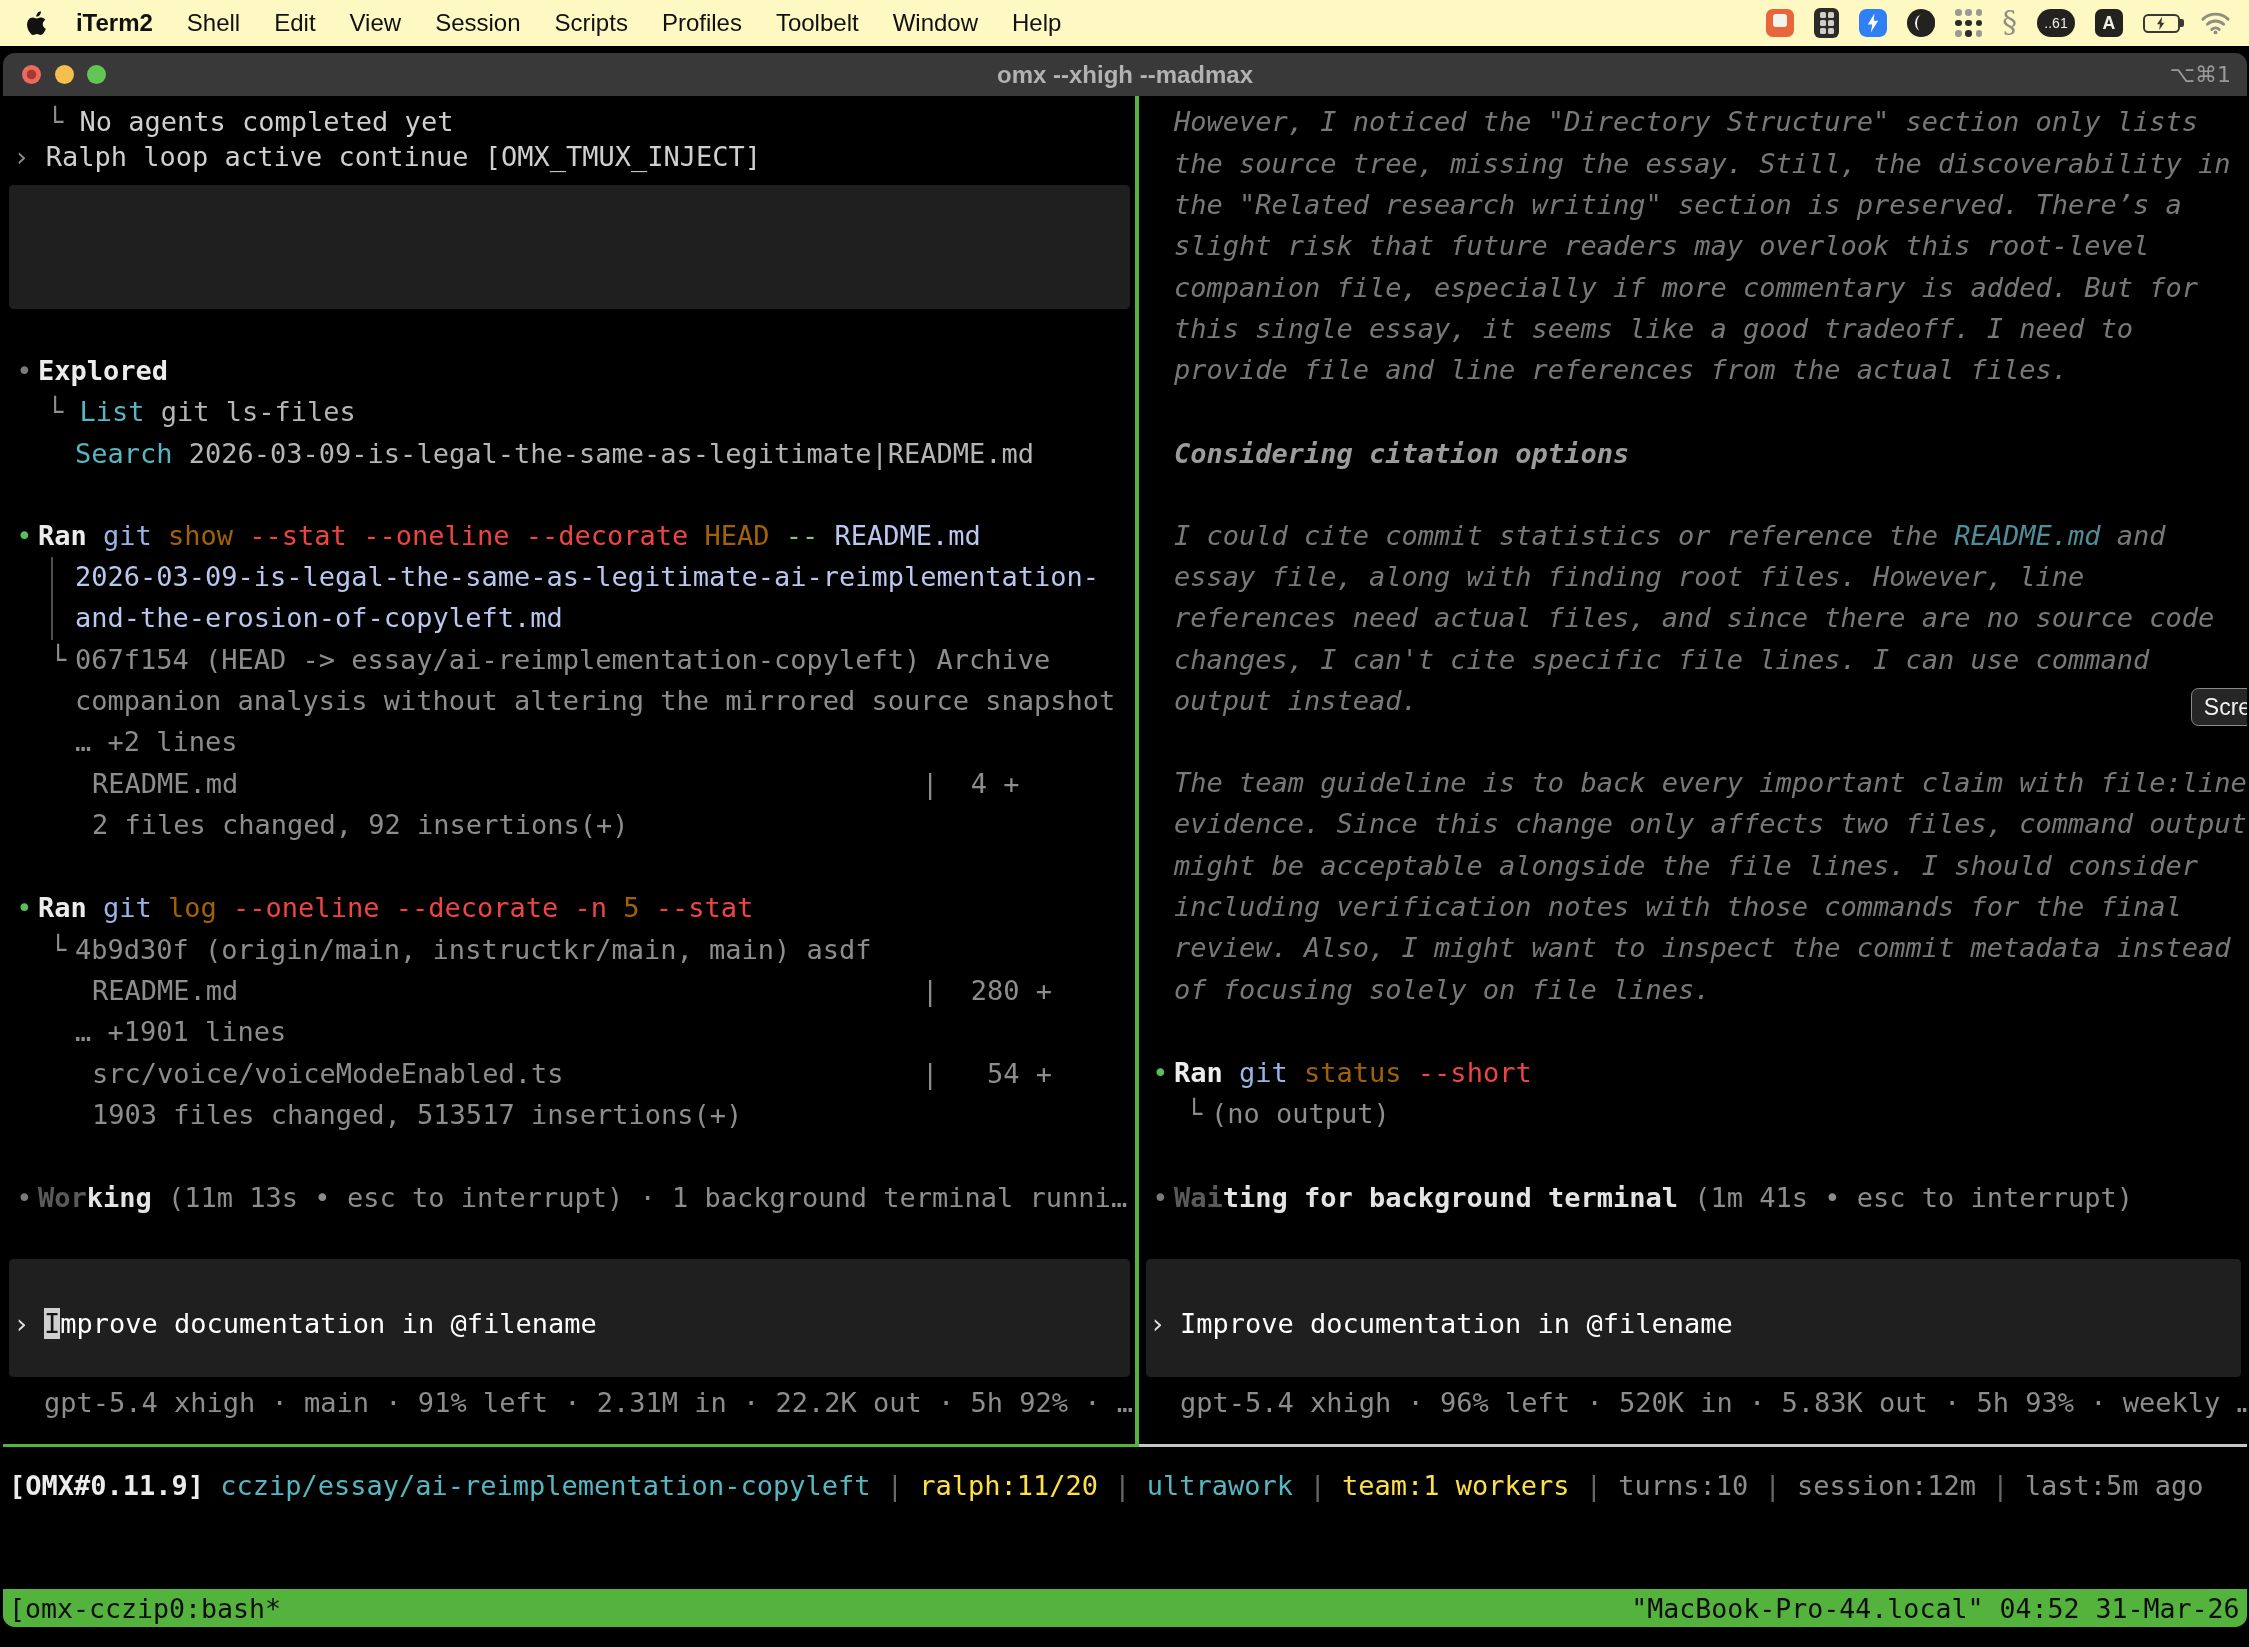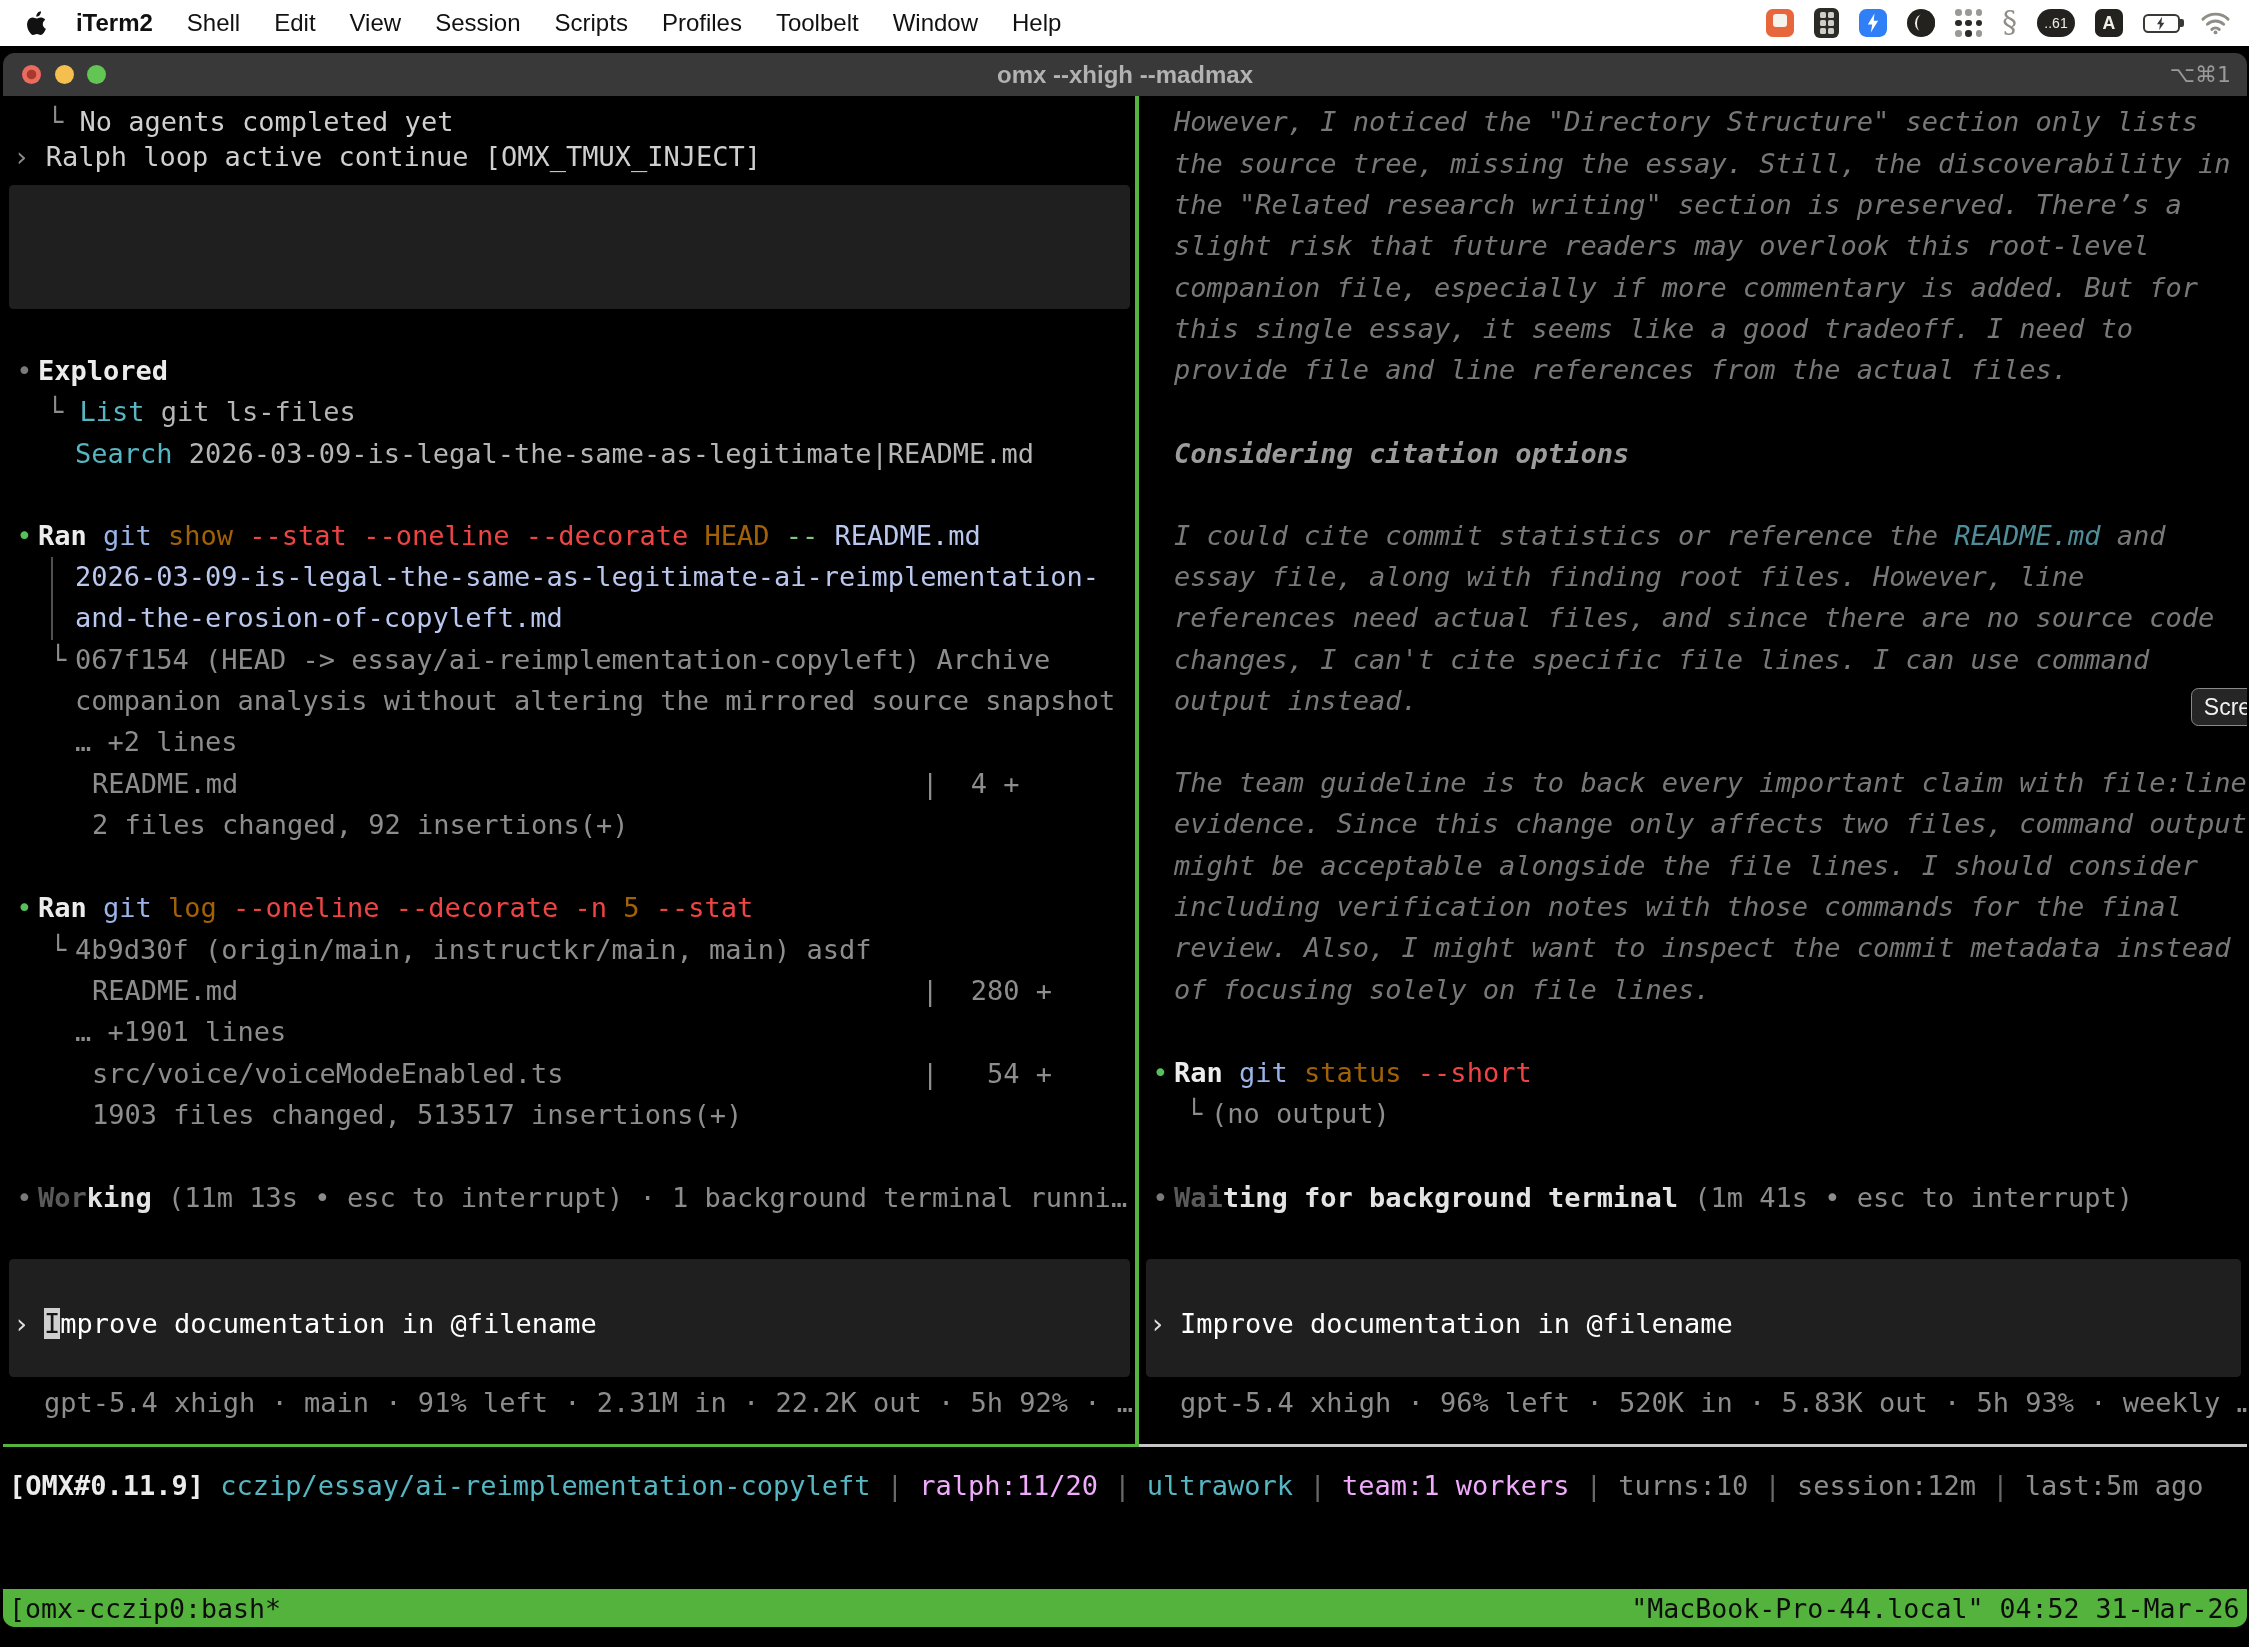--- a/index.html
+++ b/index.html
@@ -1,19 +1,19 @@
 <!DOCTYPE html>
 <html style="font-size:11.8px"><head>
 <meta charset="utf-8">
 <style>
   html,body{margin:0;padding:0;background:#000;width:2250px;height:1648px;overflow:hidden;}
   *{box-sizing:border-box;}
 
   
-  .menubar{position:absolute;left:0;top:0;width:2250px;height:46px;background:#ffffff;
+  .menubar{position:absolute;left:0;top:0;width:2250px;height:46px;background:#fef9c3;
     display:flex;align-items:center;font-family:"Liberation Sans",sans-serif;font-size:24px;color:#111;}
   .menubar .apple{margin-left:26.6px;margin-right:10.3px;display:flex;align-items:center;}
   .menu-items{display:flex;align-items:center;}
   .menu-items .menu-item{padding:0 17px;}
   .menu-items .menu-item.bold{font-weight:700;}
   .statusicons{margin-left:auto;display:flex;align-items:center;gap:20px;padding-right:19px;}
   .sicon{display:flex;align-items:center;justify-content:center;}
 
   .ic-rec{width:28px;height:28px;background:#e8663c;border-radius:6.6px;position:relative;}
   .ic-rec::after{content:"";position:absolute;left:6.6px;top:5.2px;width:14.8px;height:13.3px;background:#f6f3ec;border-radius:3px;}
@@ -73,21 +73,21 @@
   .c-lgray{color:#b5b5b5;}
   .c-gray{color:#8d8d8d;}
   .c-dgray{color:#7a7a7a;}
   .c-blue{color:#9ab4e8;}
   .c-cmd{color:#a16207;}
   .c-flag{color:#ef4444;}
   .c-grn{color:#7fca7f;}
   .c-bgrn{color:#56c15a;}
   .c-file{color:#b9c6ee;}
   .c-cyan{color:#56b6c2;}
-  .c-green{color:#f0abfc;}
+  .c-green{color:#fde047;}
   .c-sep{color:#686868;}
   .c-dim{color:#5a5a5a;font-weight:700;}
   .c-bright{color:#e4e4e4;font-weight:700;}
   .c-it{color:#787878;font-style:italic;}
   .c-itb{color:#9c9c9c;font-style:italic;font-weight:700;}
   .c-itteal{color:#4f8d99;font-style:italic;}
   .c-prompt{color:#e0e0e0;}
   .c-indim{color:#ffffff;}
   .c-cursor{background:#cfcfcf;color:#141414;}
 

